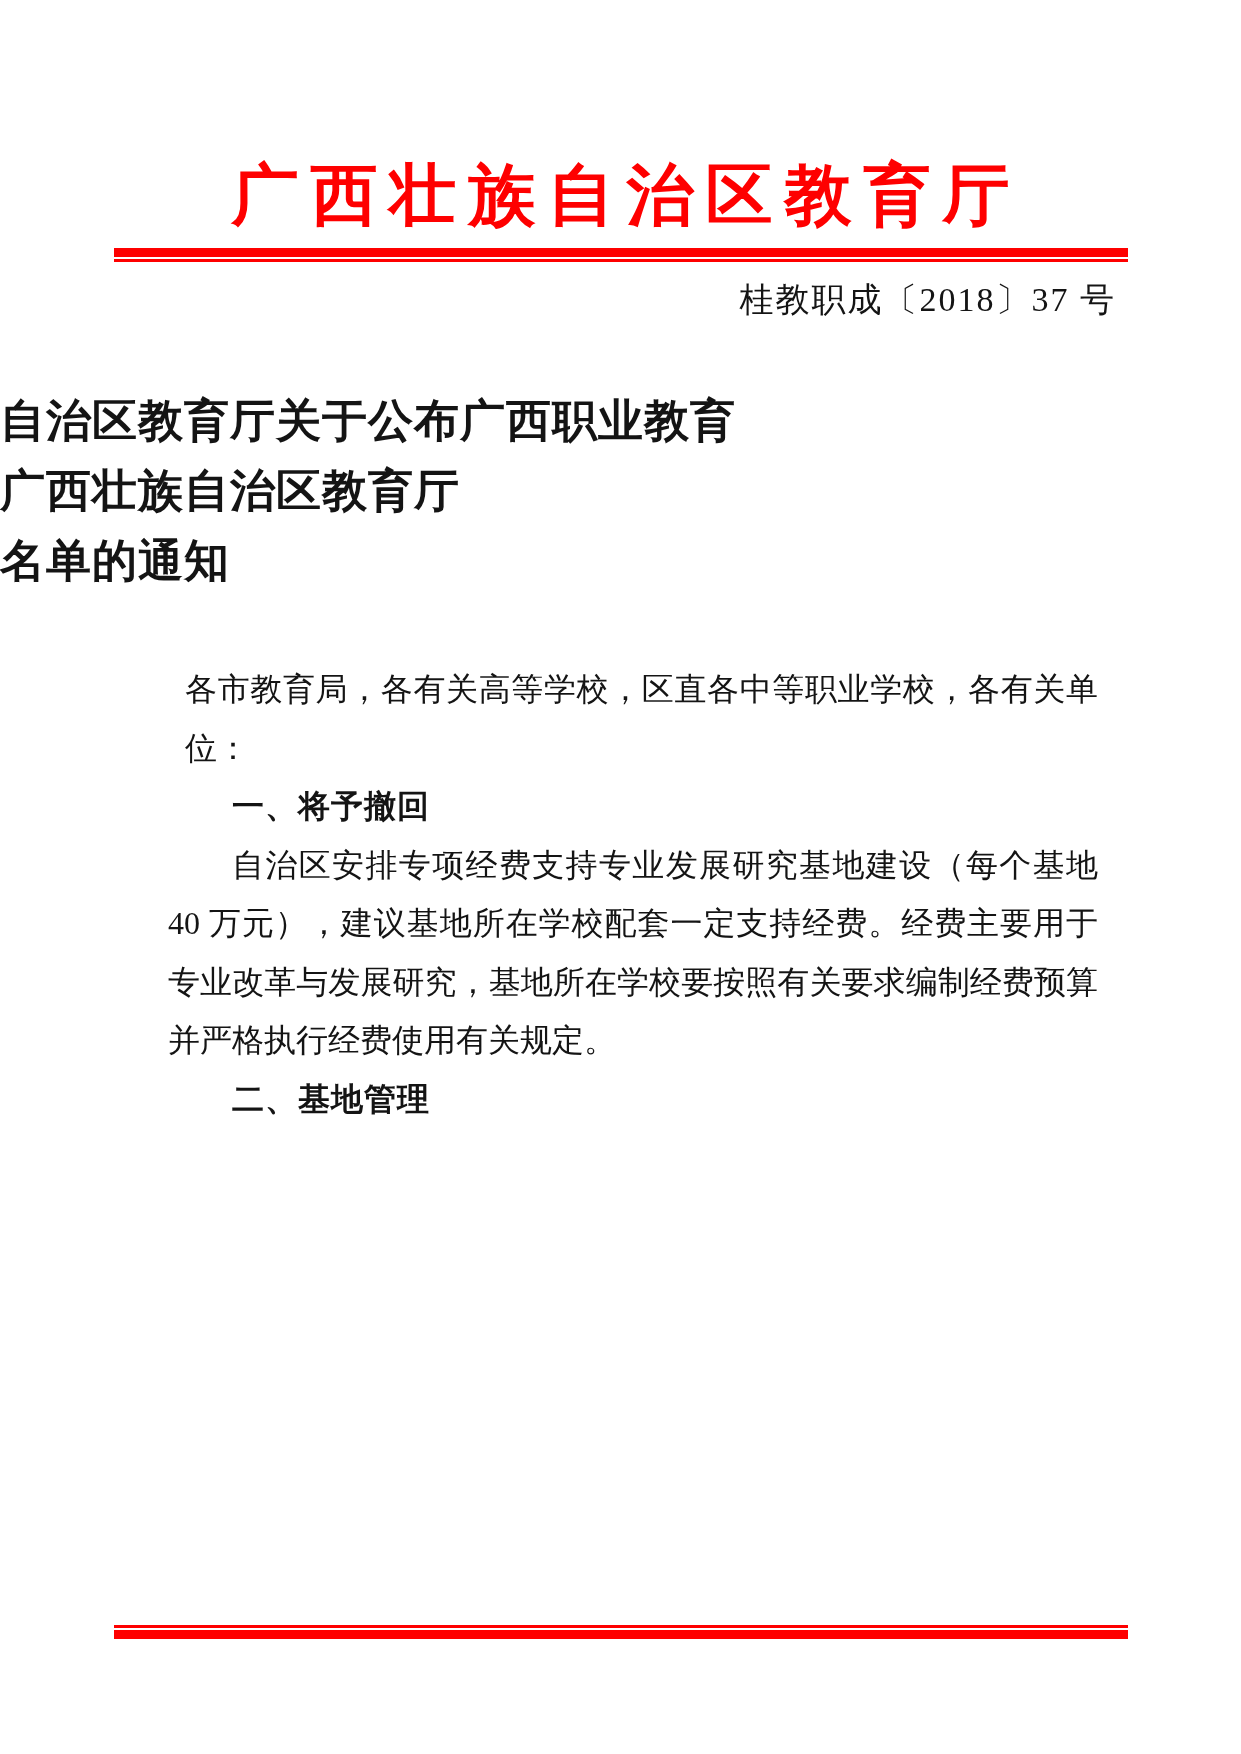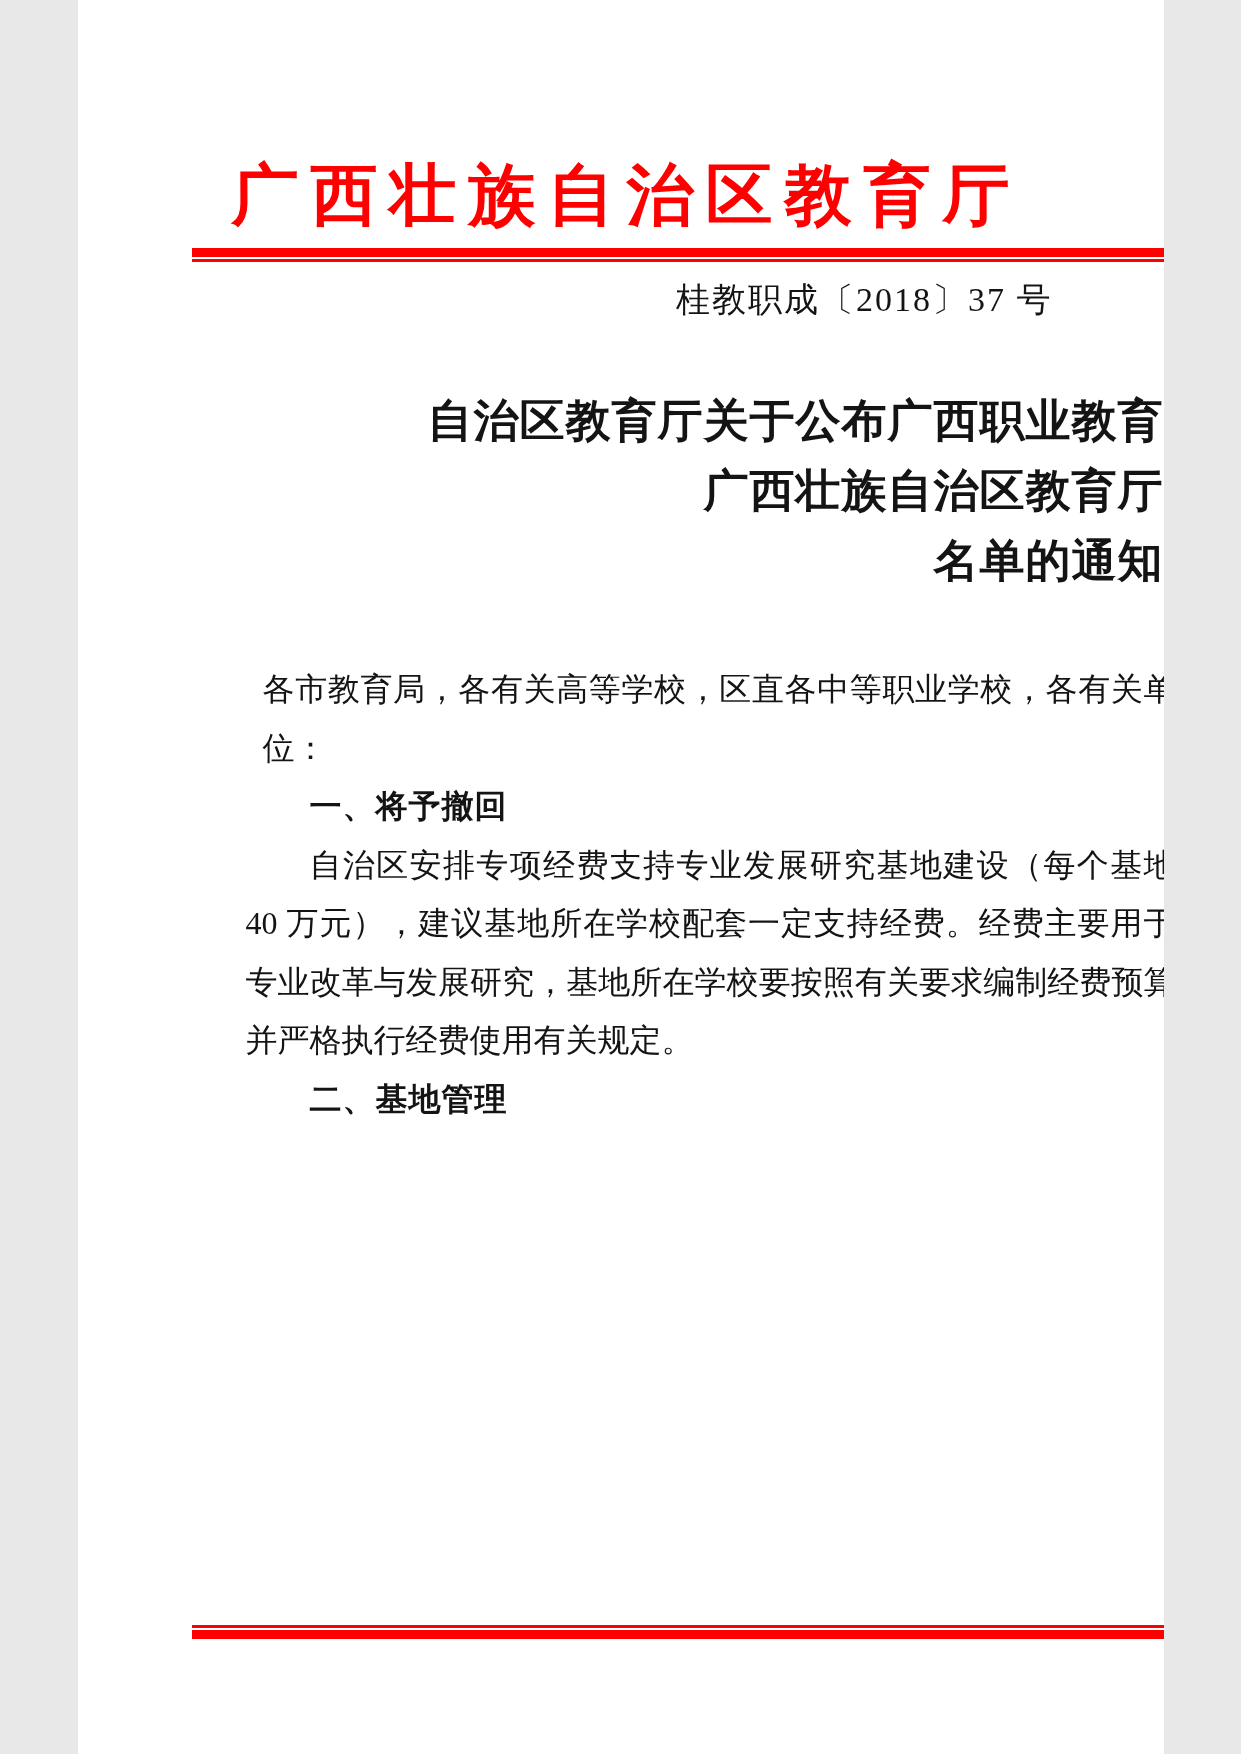--- a/index.html
+++ b/index.html
@@ -2,21 +2,21 @@
 <html style="--accent-red: #fe0000; --text-color: #141414; --page-bg: #ffffff;"><head>
 <meta charset="utf-8">
 <style>
   html, body {
     margin: 0;
     padding: 0;
     background: #e8e8e8;
   }
   .page {
     position: relative;
-    width: 1086px;
+    width: 1241px;
     height: 1754px;
     margin: 0 auto;
     background: var(--page-bg, #ffffff);
     overflow: hidden;
     font-family: "Liberation Serif", "DejaVu Serif", serif;
     color: var(--text-color, #141414);
   }
 
   
   .agency-name {
@@ -44,33 +44,33 @@
   .rule-top { top: 248px; }
   .rule-bottom { top: 1625px; }
   .rule .seg { width: 100%; }
   .rule .thick { height: 9px; background: var(--accent-red, #fe0000); }
   .rule .gap { height: 2px; background: transparent; }
   .rule .thin { height: 3px; background: var(--accent-red, #fe0000); }
 
   .doc-number {
     position: absolute;
     top: 280px;
-    right: 111px;
+    right: 125px;
     font-size: 34px;
     letter-spacing: 2px;
     line-height: 40px;
     white-space: nowrap;
   }
 
   .title-block {
     position: absolute;
     top: 386px;
     left: 0;
     width: 100%;
-    text-align: right;
+    text-align: left;
     font-size: 45px;
     font-weight: 700;
     line-height: 70px;
     letter-spacing: 1px;
   }
 
   .body-block {
     position: absolute;
     top: 660px;
     left: 168px;

